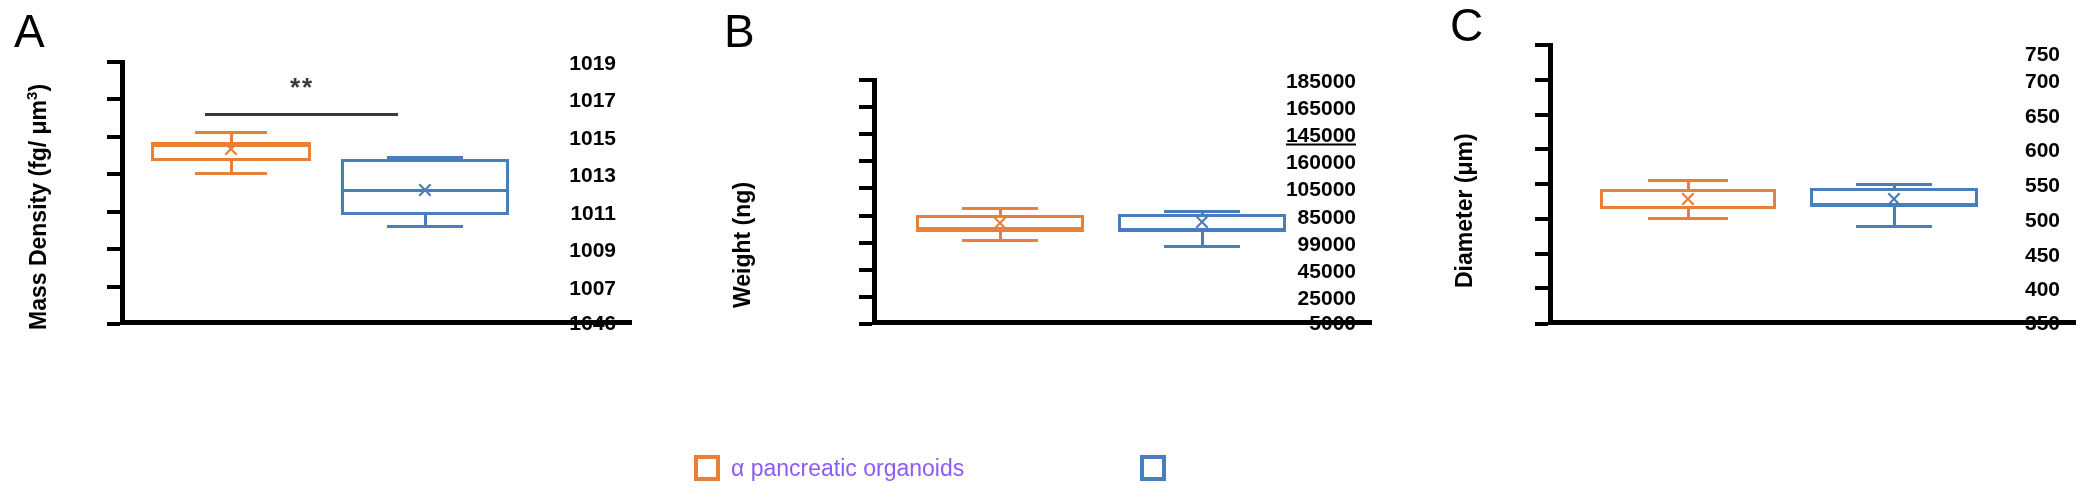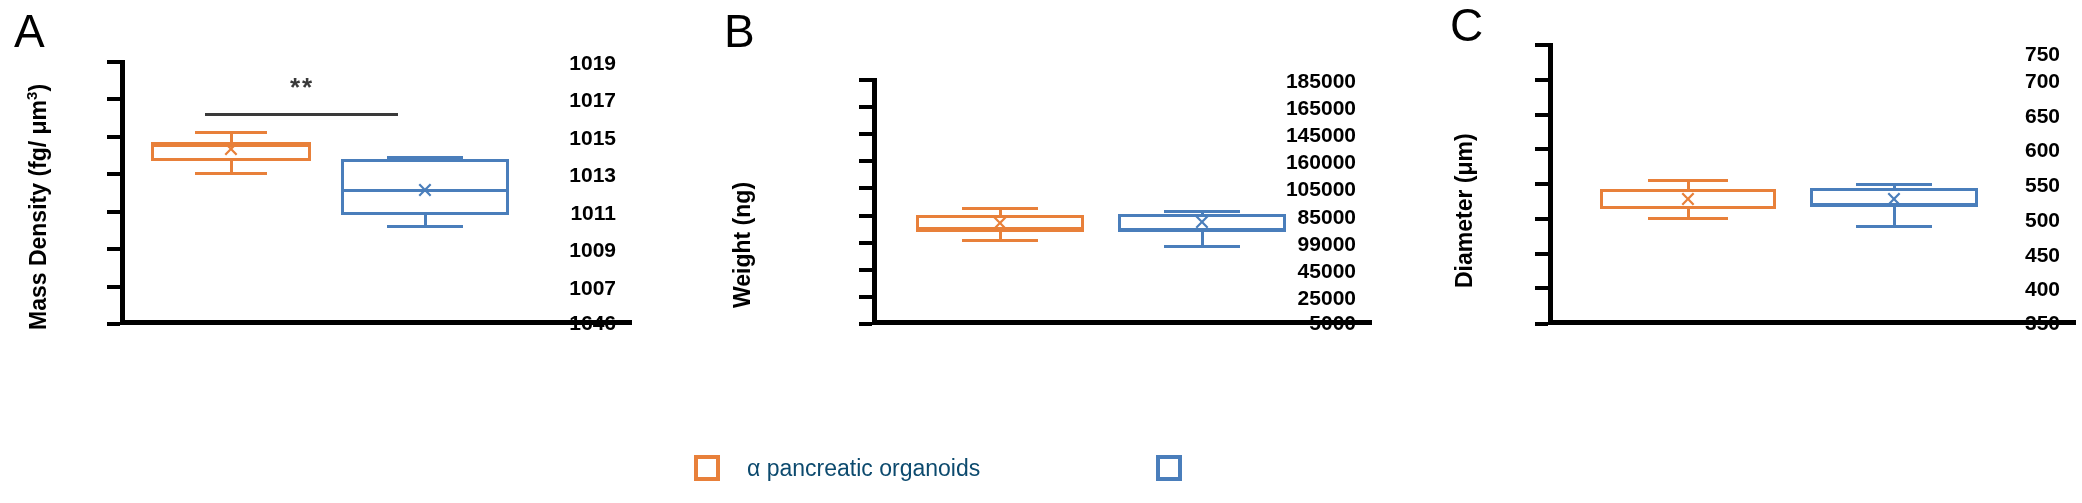--- a/index.html
+++ b/index.html
@@ -153,22 +153,21 @@
     border-style: solid;
     border-width: 4px;
     background: #ffffff;
     margin-right: 11px;
   }
   .legend-label {
     font-family: "Liberation Sans", sans-serif;
     font-size: 23px;
     line-height: 1;
     white-space: nowrap;
-    color: #0c4a6e;
-    margin-left: 16px;
+    color: #8b5cf6;
   }
   .legend-gap {
     width: 176px;
   }
 </style>
 </head>
 <body>
 
 <div id="figure">
 
@@ -243,21 +242,21 @@
       <div class="axis-y-line" style="height:247px;"></div>
       <div class="axis-x-line" style="left:0px; bottom:0px; width:500px;"></div>
 
       <div class="tick" style="top:0px;"></div>
       <div class="tick-label" style="top:2px;">185000</div>
 
       <div class="tick" style="top:27.1px;"></div>
       <div class="tick-label" style="top:29.1px;">165000</div>
 
       <div class="tick" style="top:54.2px;"></div>
-      <div class="tick-label" style="top:56.2px;">145000</div>
+      <div class="tick-label" style="top:56.2px;text-decoration:underline;">145000</div>
 
       <div class="tick" style="top:81.3px;"></div>
       <div class="tick-label" style="top:83.3px;">160000</div>
 
       <div class="tick" style="top:108.4px;"></div>
       <div class="tick-label" style="top:110.4px;">105000</div>
 
       <div class="tick" style="top:135.6px;"></div>
       <div class="tick-label" style="top:137.6px;">85000</div>
 

